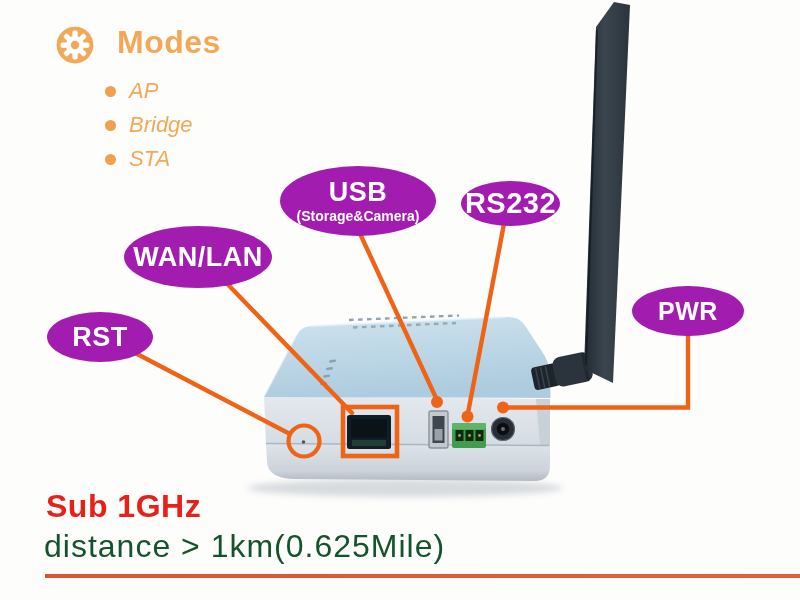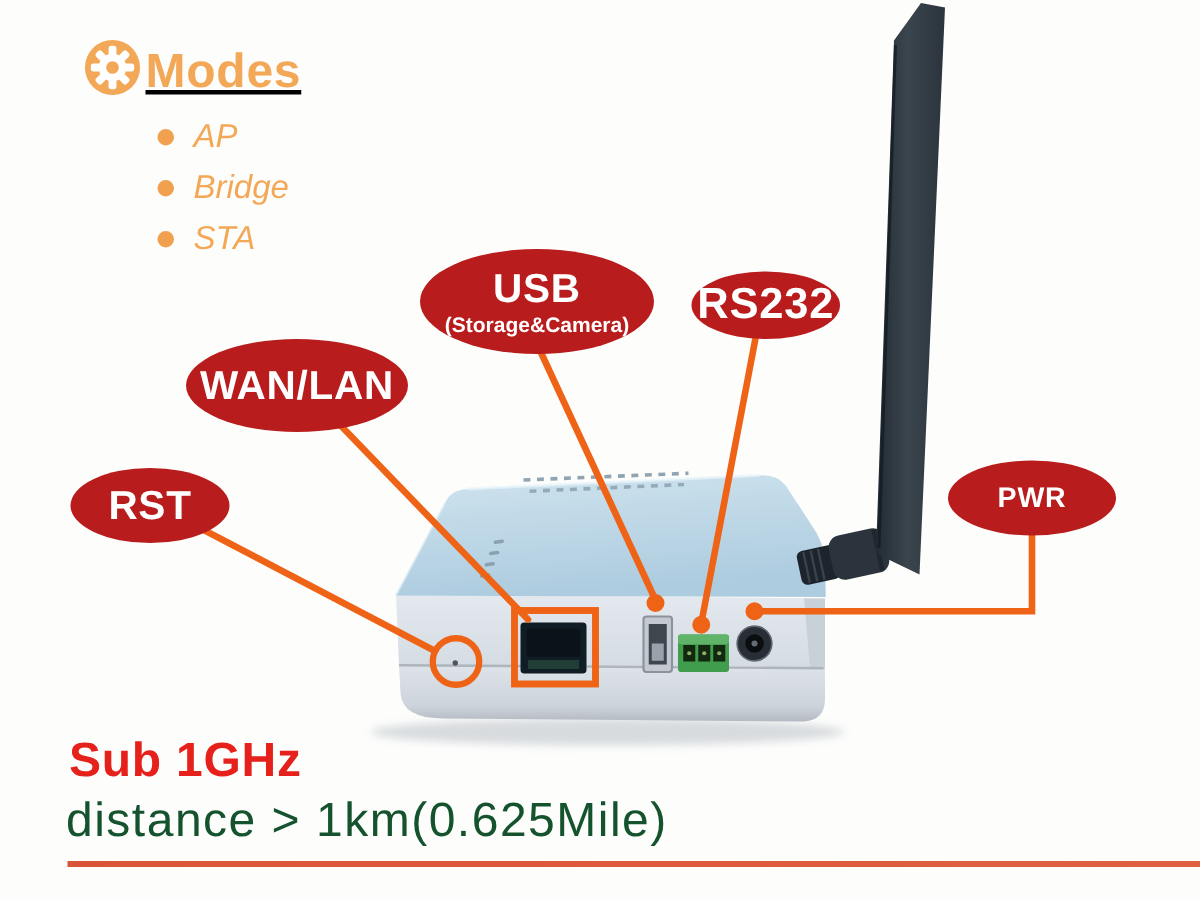--- a/index.html
+++ b/index.html
@@ -2,40 +2,40 @@
 <html><head>
 <meta charset="utf-8">
 <style>
   html,body{margin:0;padding:0;background:#ffffff;}
   .stage{position:relative;width:800px;height:600px;background:#fdfdfc;overflow:hidden;
          font-family:"Liberation Sans",sans-serif;}
   svg.scene{position:absolute;left:0;top:0;width:800px;height:600px;}
 
   
   .modes{position:absolute;left:54px;top:24px;}
-  .modes-header{display:flex;align-items:flex-end;gap:1px;text-decoration:underline;}
+  .modes-header{display:flex;align-items:flex-start;gap:21px;}
   .gear-wrap{width:42px;height:42px;}
   .gear-wrap svg{width:42px;height:42px;display:block;}
   .modes-title{font-size:32px;font-weight:bold;color:#f3a858;letter-spacing:0.5px;}
   .modes-list{margin:13px 0 0 51px;padding:0;list-style:none;}
   .modes-item{display:flex;align-items:center;gap:13px;color:#f3a858;
               font-size:22px;margin-bottom:10px;height:24px;font-style:italic;}
   .modes-dot{width:11px;height:11px;border-radius:50%;background:#f0a04e;flex:0 0 auto;}
 
   
-  .callout{position:absolute;background:#b91c1c;color:#ffffff;border-radius:50%;
+  .callout{position:absolute;background:#a21caf;color:#ffffff;border-radius:50%;
            display:flex;flex-direction:column;align-items:center;justify-content:center;
            text-align:center;font-weight:bold;letter-spacing:0.5px;line-height:1;}
   .c-usb{left:280px;top:166px;width:156px;height:70px;}
   .c-usb .l1{font-size:27px;}
   .c-usb .l2{font-size:14px;margin-top:3px;letter-spacing:0;text-align:center;}
   .c-rs232{left:461px;top:181px;width:99px;height:45px;font-size:29px;}
   .c-wanlan{left:124px;top:226px;width:148px;height:62px;font-size:27px;}
   .c-rst{left:47px;top:312px;width:106px;height:50px;font-size:27px;}
-  .c-pwr{left:632px;top:307px;width:112px;height:50px;font-size:19px;}
+  .c-pwr{left:632px;top:286px;width:112px;height:50px;font-size:25px;}
 
   
   .footer-title{position:absolute;left:46px;top:488px;font-size:32px;font-weight:bold;
                 color:#e6201a;letter-spacing:0.5px;}
   .footer-sub{position:absolute;left:44px;top:528px;font-size:32px;color:#14532d;
               letter-spacing:1px;}
   .rule{position:absolute;left:45px;top:574px;width:755px;height:4px;
         background:linear-gradient(90deg,#d95537,#e0603f);}
 </style>
 </head>

